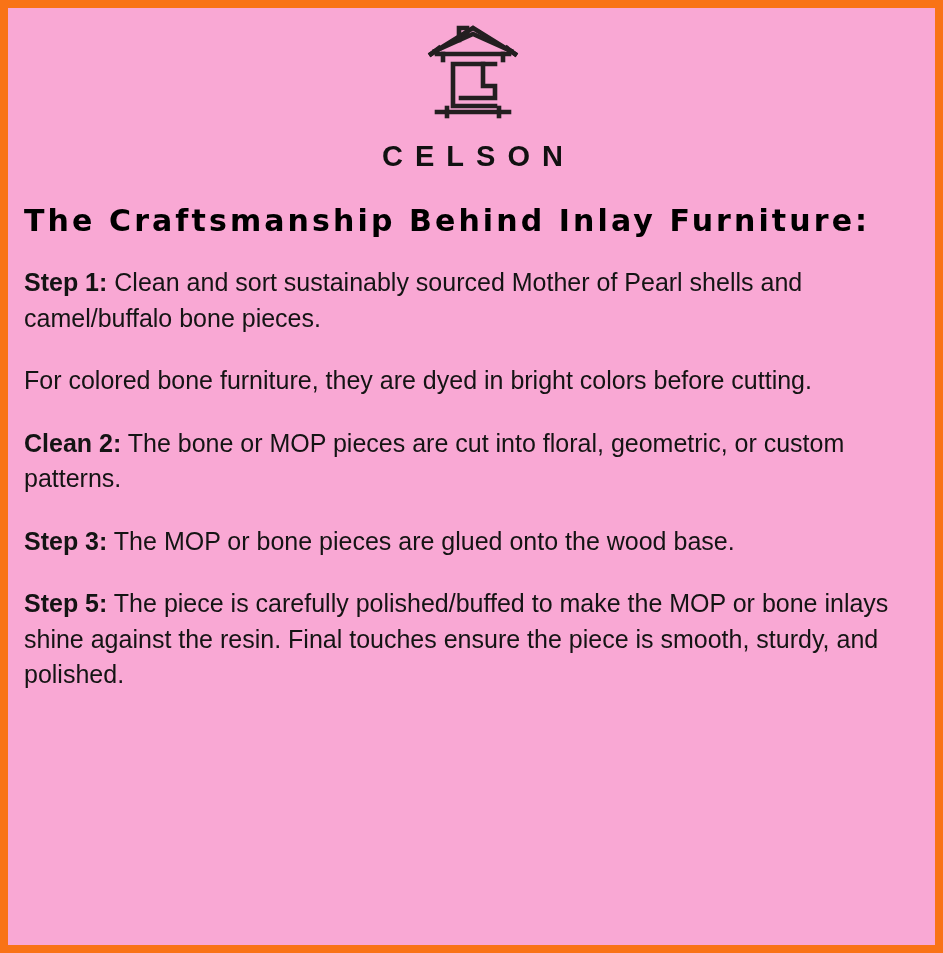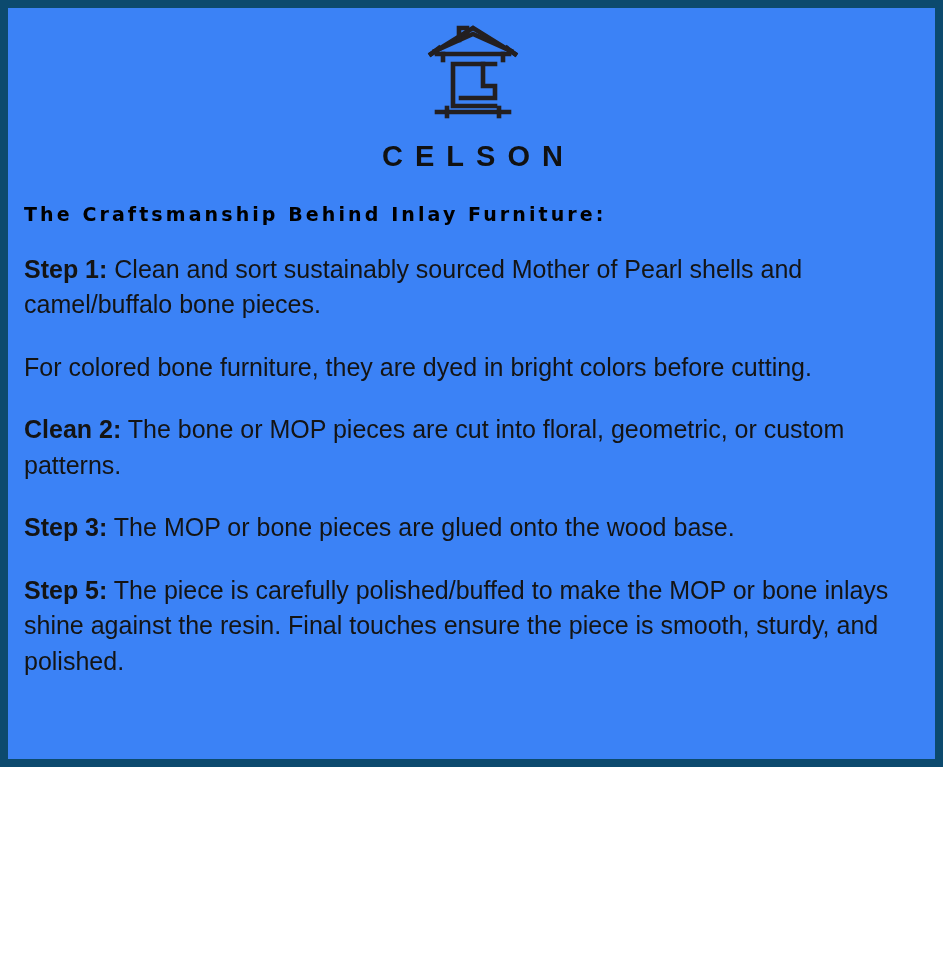--- a/index.html
+++ b/index.html
@@ -9,23 +9,23 @@
   }
   body {
     width: 943px;
     height: 953px;
     font-family: "Liberation Sans", sans-serif;
     -webkit-font-smoothing: antialiased;
   }
   #poster {
     box-sizing: border-box;
     width: 943px;
-    height: 767px;
-    border: 8px solid #0c4a6e;
-    background: #3b82f6;
+    height: 953px;
+    border: 8px solid #f97316;
+    background: #f9a8d4;
     position: relative;
     overflow: hidden;
   }
   #inner {
     box-sizing: border-box;
     width: 100%;
     height: 100%;
     padding: 8px 14px 0 16px;
   }
 
@@ -50,21 +50,21 @@
     letter-spacing: 12px;
     text-indent: 12px;
     color: #111111;
     line-height: 1;
   }
 
   
   .headline {
     margin: 32px 0 0 0;
     font-family: "DejaVu Sans", sans-serif;
-    font-size: 19px;
+    font-size: 30px;
     font-weight: 700;
     letter-spacing: 3.1px;
     color: #000000;
     line-height: 1.2;
     white-space: nowrap;
   }
 
   
   .body-area {
     margin-top: 26px;

